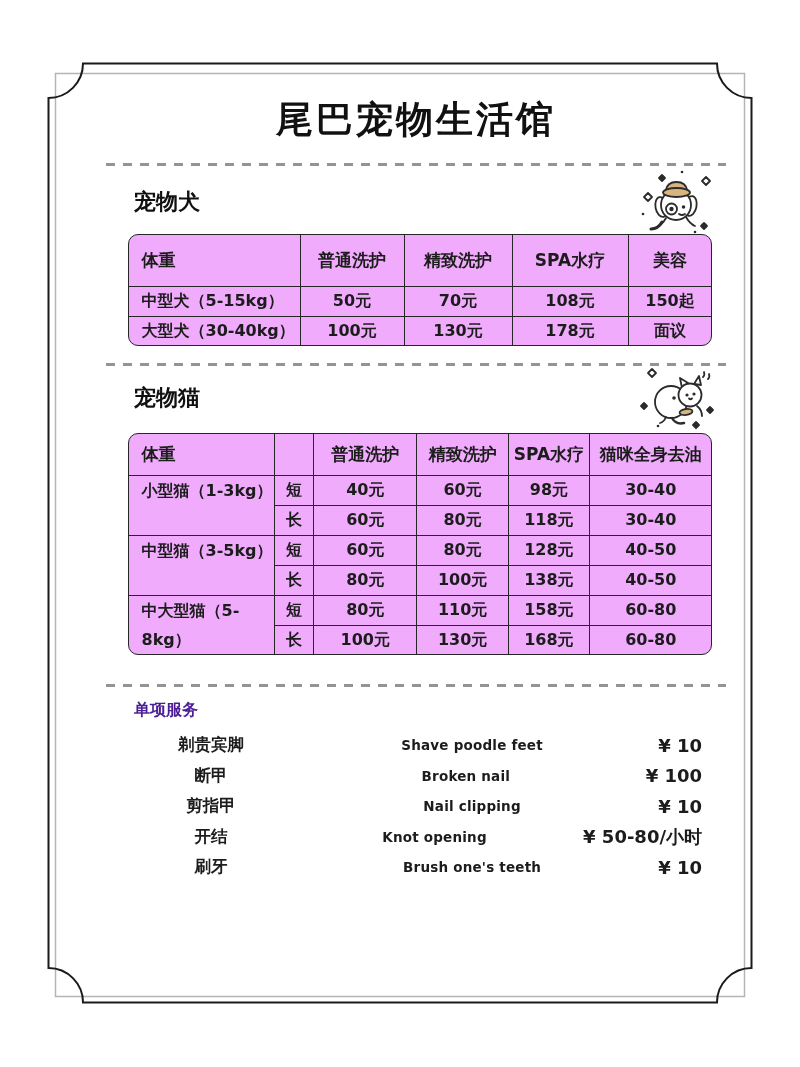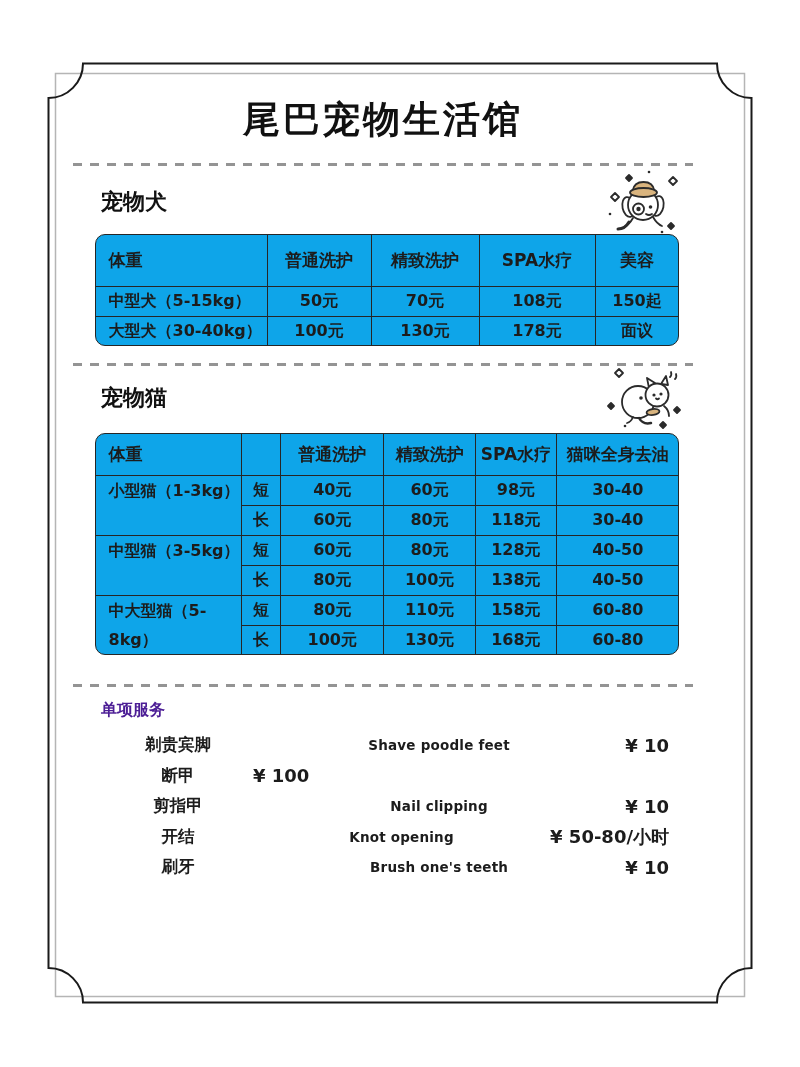--- a/index.html
+++ b/index.html
@@ -2,42 +2,42 @@
 <html><head>
 <meta charset="utf-8">
 <style>
   html,body{margin:0;padding:0;}
   body{
     width:800px;height:1067px;background:#ffffff;
     font-family:"DejaVu Sans","Liberation Sans",sans-serif;
     color:#1c1c1c;position:relative;overflow:hidden;
   }
   .frame-svg{position:absolute;left:0;top:0;}
-  .content{position:absolute;left:73px;top:0;width:620px;}
+  .content{position:absolute;left:106px;top:0;width:620px;}
   .title{
     margin:98px 0 0 0;text-align:center;font-size:37px;line-height:44px;
     font-weight:800;letter-spacing:3px;color:#111;
   }
   .dashed{
     height:3px;margin-top:21px;border:none;
     background:repeating-linear-gradient(90deg,#949494 0 9px,transparent 9px 17px);
   }
   .dashed.d2{margin-top:17px;}
   .dashed.d3{margin-top:29px;}
   .sec-head{
     display:flex;justify-content:space-between;align-items:center;
     height:64px;margin-top:4px;padding-left:28px;box-sizing:border-box;gap:24px;
   }
   .sec-head.cat{margin-top:0;}
   .sec-title{margin:0;font-size:22px;font-weight:800;color:#111;}
   .doodle{margin-right:8px;flex:0 0 auto;}
   
   .tblwrap{
     margin-left:22px;width:584px;box-sizing:border-box;
-    border:1.5px solid #262626;border-radius:10px;overflow:hidden;background:#0ea5e9;
+    border:1.5px solid #262626;border-radius:10px;overflow:hidden;background:#f0abfc;
   }
   .tblwrap.cat{margin-top:3px;}
   table{border-collapse:collapse;table-layout:fixed;width:calc(100% + 3px);margin:-1.5px;}
   th,td{border:1.5px solid #262626;text-align:center;padding:0;}
   th{height:51px;font-size:17px;font-weight:700;}
   td{height:29px;font-size:16px;font-weight:600;line-height:1;}
   .cat-tbl th{height:41px;}
   th.first,td.first{text-align:left;padding-left:13px;}
   td.wcell{vertical-align:top;line-height:29px;font-weight:600;}
   
@@ -236,20 +236,21 @@
 
   <h2 class="svc-title">单项服务</h2>
   <div class="svc-list">
     <div class="svc-row">
       <span class="svc-zh">剃贵宾脚</span>
       <span class="svc-en">Shave poodle feet</span>
       <span class="svc-price">¥ 10</span>
     </div>
     <div class="svc-row">
       <span class="svc-zh">断甲</span>
+      <span class="svc-en">Broken nail</span>
       <span class="svc-price">¥ 100</span>
     </div>
     <div class="svc-row">
       <span class="svc-zh">剪指甲</span>
       <span class="svc-en">Nail clipping</span>
       <span class="svc-price">¥ 10</span>
     </div>
     <div class="svc-row">
       <span class="svc-zh">开结</span>
       <span class="svc-en">Knot opening</span>

